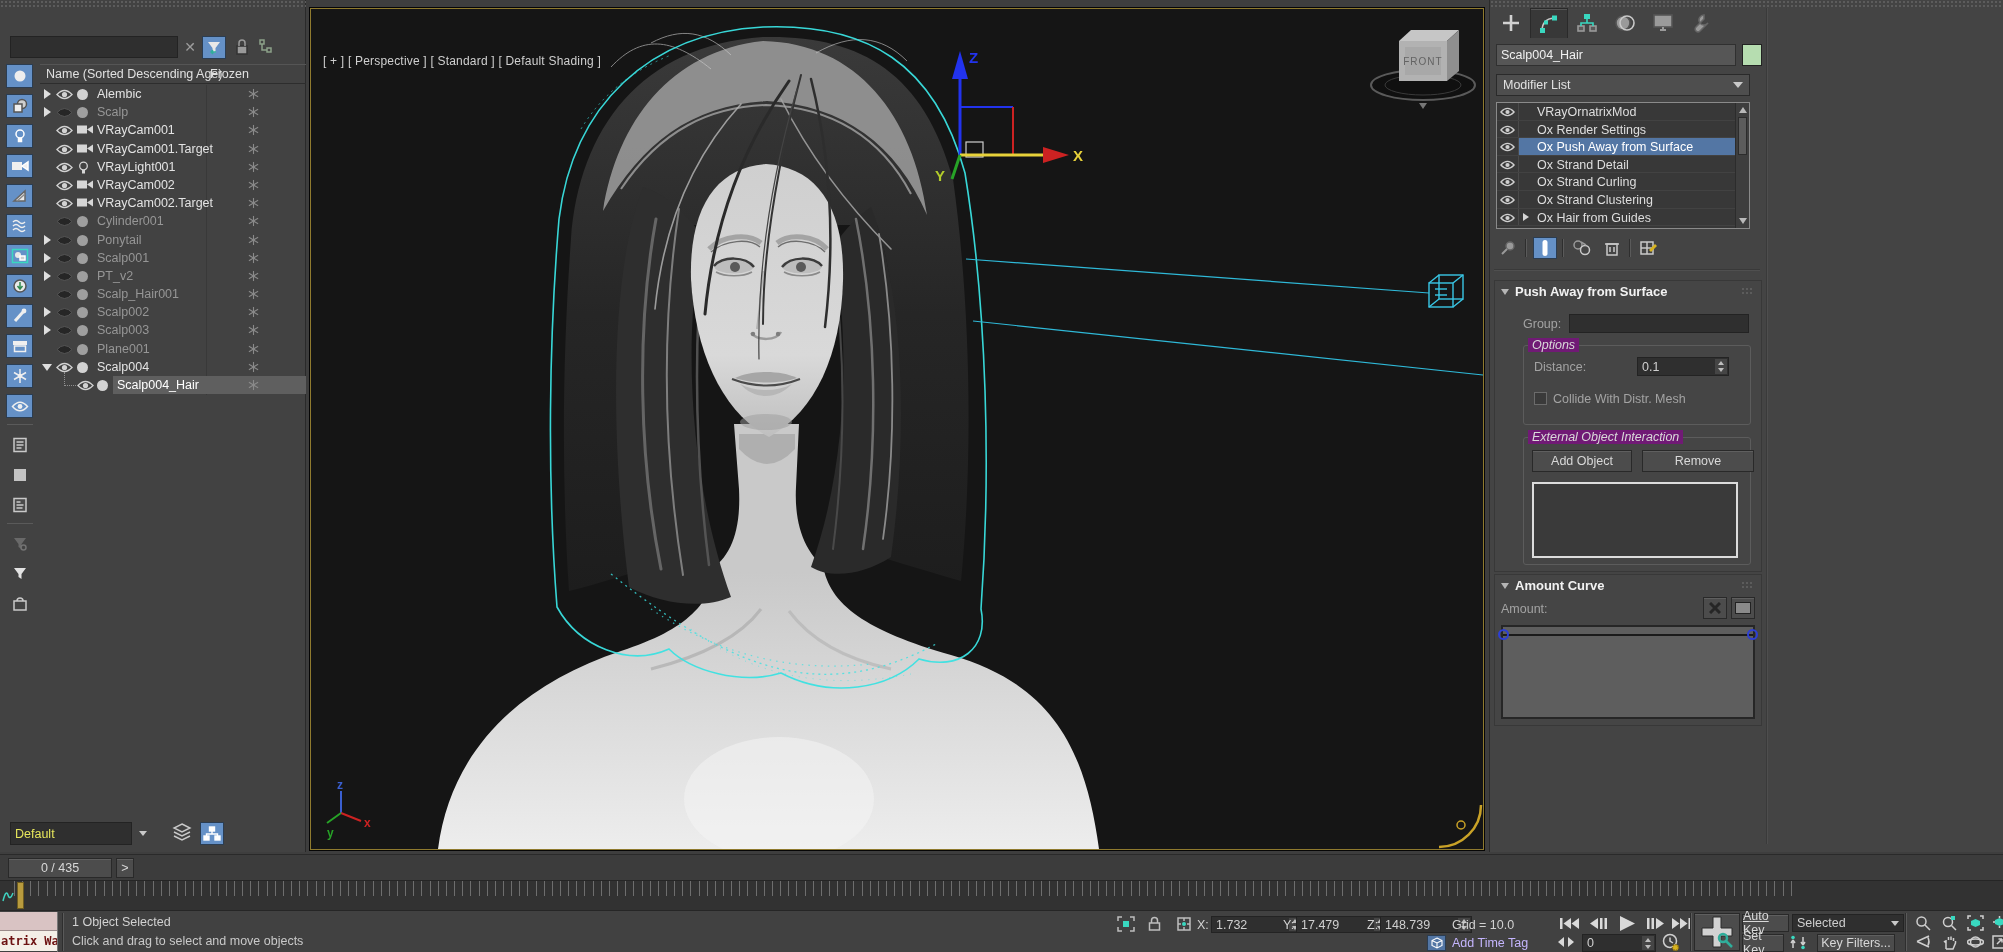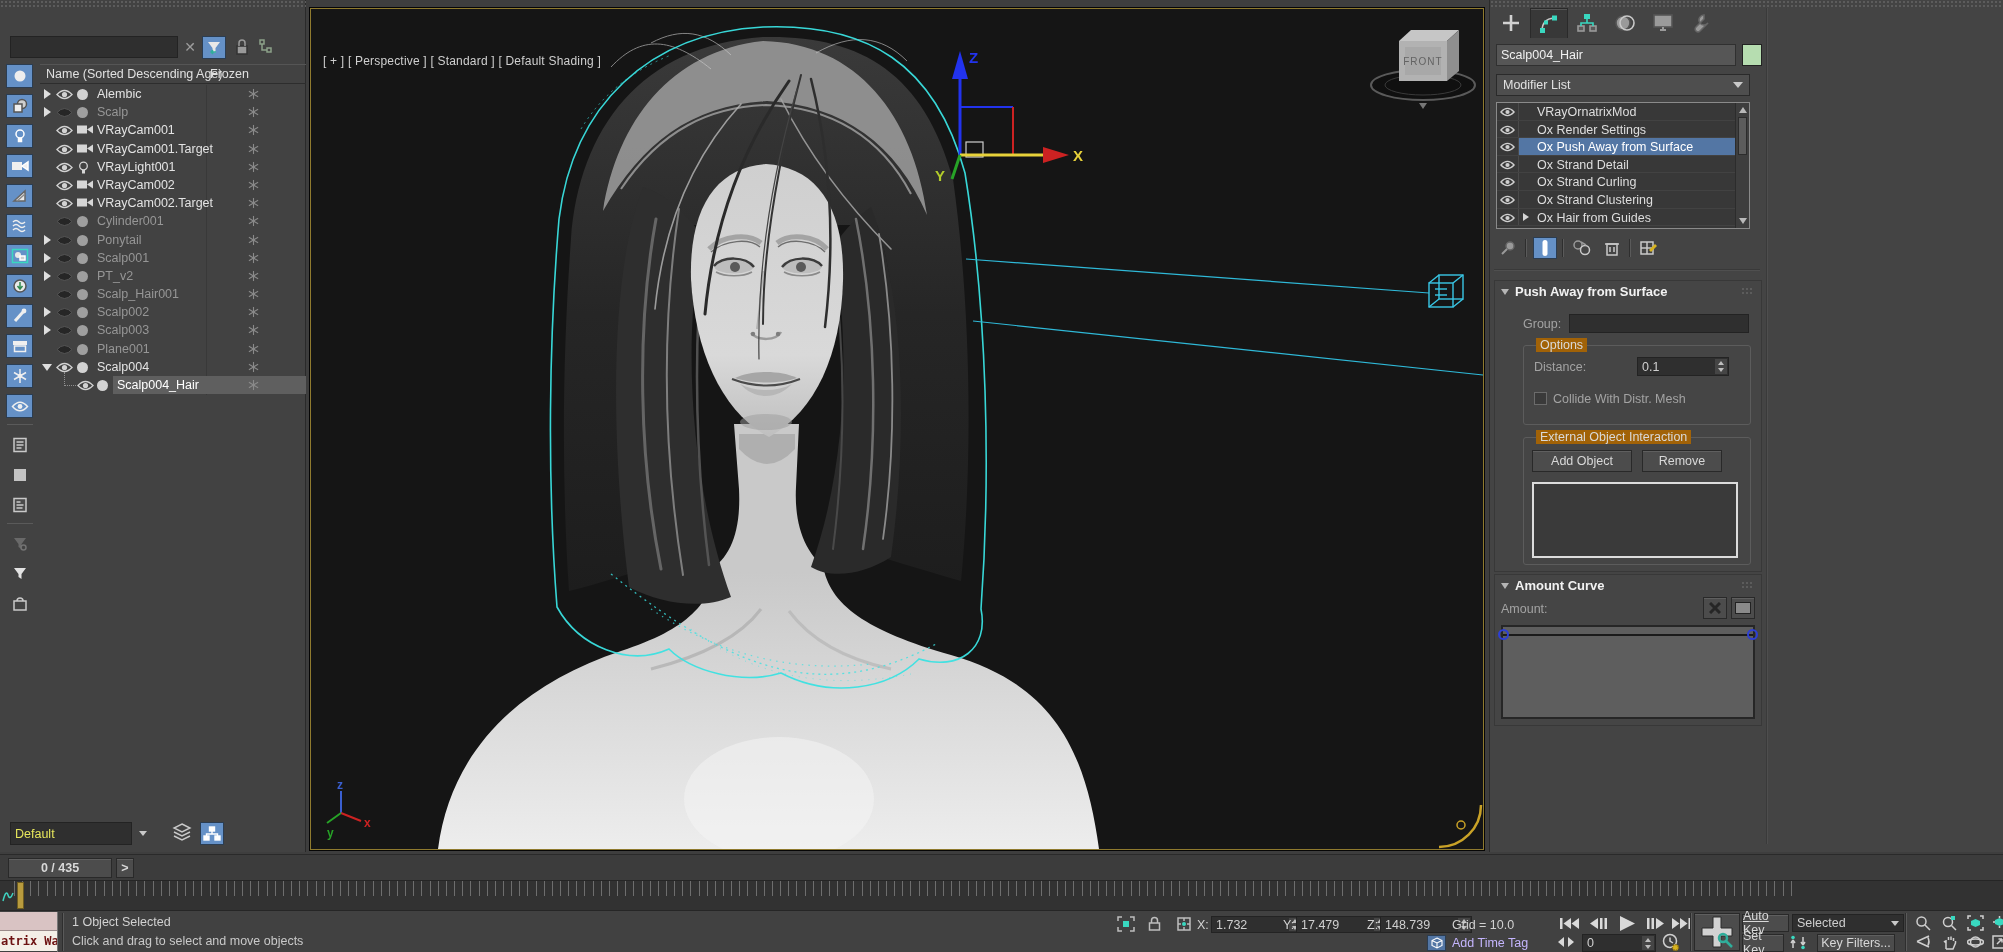--- a/index.html
+++ b/index.html
@@ -113,36 +113,36 @@
   .stt.blue { background:#6591c7; border:1px solid #2b3d52; }
   .stt-sep { width:1px; height:18px; background:#5a5a5a; box-shadow:-1px 0 0 #2e2e2e; }
   #cp-sep1 { left:4px; top:269px; width:266px; height:1px; background:#393939; box-shadow:0 1px 0 #4f4f4f; }
 
   .rollout { position:absolute; left:4px; width:268px; background:#454545; border:1px solid #383838; }
   .ro-head { position:relative; height:21px; font-size:13px; font-weight:bold; color:#f2f2f2; }
   .ro-head .tri { position:absolute; left:6px; top:8px; border-left:4.5px solid transparent; border-right:4.5px solid transparent; border-top:6px solid #b5b5b5; }
   .ro-head .ttl { position:absolute; left:20px; top:3px; }
   .ro-head .dots { position:absolute; right:8px; top:6px; width:12px; height:9px; }
   .gbox { position:absolute; border:1px solid #5c5c5c; border-radius:3px; }
-  .gbox .glab { position:absolute; left:12px; top:-8px; background:#a16207; padding:0 4px; font-size:12.5px; color:#d9d9d9; }
+  .gbox .glab { position:absolute; left:4px; top:-8px; background:#701a75; padding:0 4px; font-size:12.5px; color:#d9d9d9;font-style:italic; }
   .rlab { position:absolute; font-size:12.5px; color:#a3a3a3; }
   .chk { position:absolute; width:13px; height:13px; background:#3a3a3a; border:1px solid #6b6b6b; }
   #ro1-list { position:absolute; background:#3a3a3a; border:2px solid #dcdcdc; font-size:12.5px; color:#e8e8e8; padding:2px 4px; }
 
   #ro2-x { position:absolute; width:24px; height:22px; }
   #ro2-x svg { stroke:#262626; stroke-width:3; }
   #ro2-sw { position:absolute; width:24px; height:22px; }
   #ro2-sw i { display:block; width:16px; height:12px; background:#8a8a8a; border:1px solid #222; margin:4px auto; }
   #curvebox { position:absolute; background:#5e5e5e; border:2px solid #262626; }
   #curveline { position:absolute; left:0; right:0; top:7px; height:2px; background:#1b1b1b; }
   .cpt { position:absolute; width:11px; height:11px; border:2px solid #2d3fd4; border-radius:50%; top:2px; }
   #cp-coldiv { left:276px; top:8px; width:1px; height:836px; background:#3a3a3a; box-shadow:1px 0 0 #4e4e4e; }
 
   
-  #timeslider { left:0; top:854px; width:2003px; height:26px; background:#3c3c3c; border-top:1px solid #2a2a2a;font-weight:bold; }
+  #timeslider { left:0; top:854px; width:2003px; height:26px; background:#3c3c3c; border-top:1px solid #2a2a2a; }
   #ts-handle { left:8px; top:3px; width:104px; height:20px; }
   #ts-next { left:116px; top:3px; width:18px; height:20px; }
   #ruler { left:0; top:880px; width:2003px; height:30px; background:#323232; border-top:1px solid #252525; }
   #ticks { position:absolute; left:14px; top:0; width:1778px; height:15px;
       background:repeating-linear-gradient(90deg, #6e6e6e 0 1px, transparent 1px 8.15px); }
   #ruler-nums { position:absolute; left:0; top:0; width:2003px; height:30px; }
   .tnum { position:absolute; top:13px; transform:translateX(-50%); font-size:12px; color:#c6c6c6; }
   #frame-marker { left:17px; top:1px; width:7px; height:27px; background:#b89b3e; border:1px solid #6e5c20; }
   #minicurve { left:2px; top:6px; }
 
@@ -1120,21 +1120,21 @@
             </span>
         </div>
         <span class="chk" style="left:10px; top:46px;"></span>
         <span class="rlab" style="left:29px; top:46px;">Collide With Distr. Mesh</span>
       </div>
       <div class="gbox" style="left:28px; top:156px; width:228px; height:128px;">
         <span class="glab">External Object Interaction</span>
         <div class="btn3d" style="position:absolute; left:8px; top:12px; width:100px; height:22px;">
           <span>Add Object</span>
         </div>
-        <div class="btn3d" style="position:absolute; left:118px; top:12px; width:80px; height:22px;">
+        <div class="btn3d" style="position:absolute; left:118px; top:12px; width:112px; height:22px;">
           <span>Remove</span>
         </div>
         <div id="ro1-list" style="left:8px; top:44px; width:206px; height:76px;">
 
         <div class="lst-item"></div>
           </div>
       </div>
     </div>
 
     <div class="rollout" style="top:574px; height:152px;">

